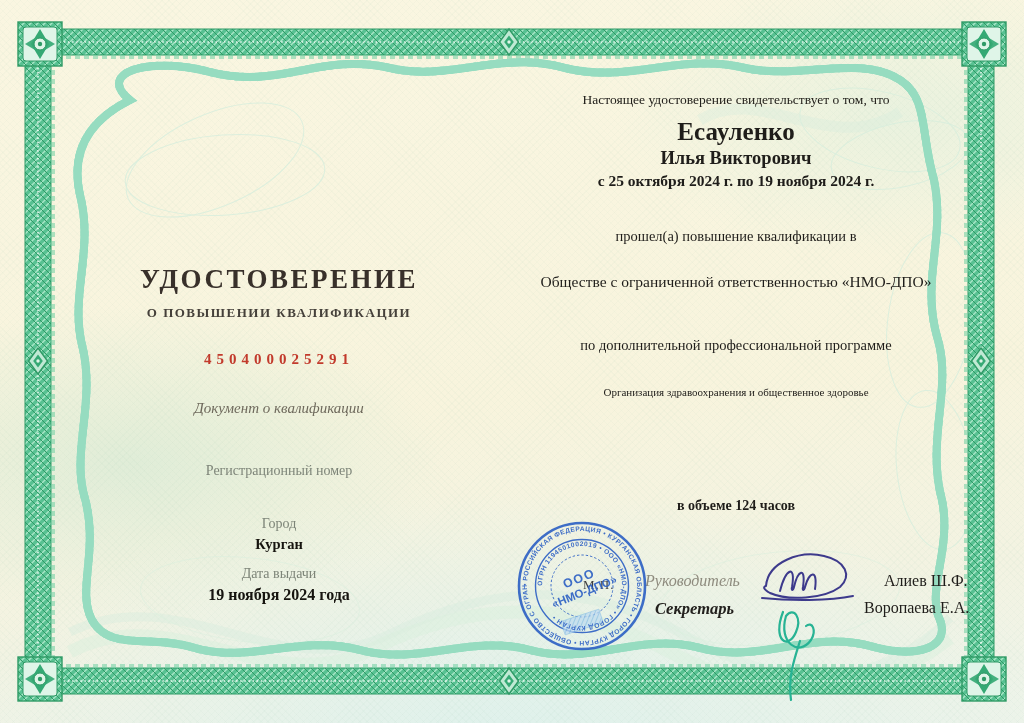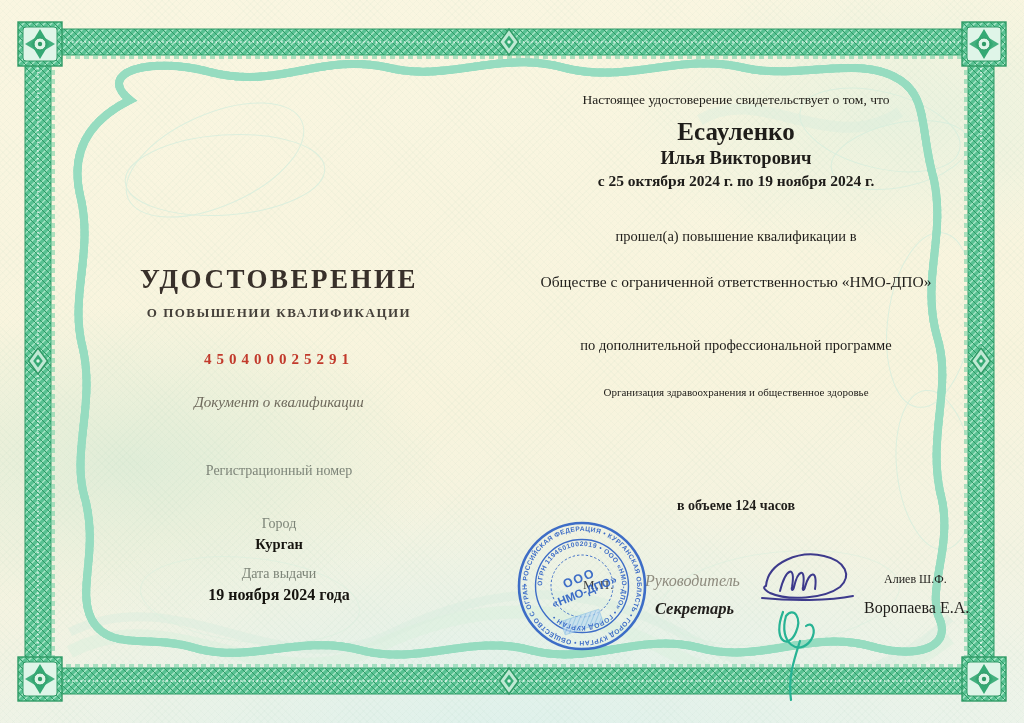--- a/index.html
+++ b/index.html
@@ -18,36 +18,36 @@
       repeating-linear-gradient(45deg, rgba(150,195,170,.05) 0 1px, transparent 1px 5px),
       repeating-linear-gradient(-45deg, rgba(150,195,170,.05) 0 1px, transparent 1px 5px);
   }
   .decor{position:absolute;inset:0;z-index:1;}
   .col-left{position:absolute;left:99px;top:0;width:360px;height:517px;z-index:3;}
   .col-right{position:absolute;left:456px;top:0;width:560px;height:583px;z-index:3;}
   .line{position:absolute;left:0;width:100%;text-align:center;white-space:nowrap;color:#1f1d1a;}
   .title{font-size:27px;font-weight:700;letter-spacing:2.5px;color:#38302a;}
   .subtitle{font-size:13px;font-weight:700;letter-spacing:1.5px;color:#45403a;}
   .blank-num{font-size:15px;font-weight:700;letter-spacing:5px;color:#c23a2c;}
-  .dockind{font-size:15px;font-style:italic;color:#6e695c;}
+  .dockind{font-size:15px;font-style:italic;color:#6e695c;margin-top:6px;}
   .lbl{font-size:14px;color:#7d8478;}
   .val{font-size:14.5px;font-weight:700;color:#16140f;}
   .val-lg{font-size:16px;font-weight:700;color:#16140f;}
   .intro{font-size:13.5px;color:#23211c;}
   .fio{font-size:25px;font-weight:700;}
   .fio2{font-size:18.5px;font-weight:700;}
   .period{font-size:15.5px;font-weight:700;}
   .small{font-size:14.5px;}
   .org{font-size:15.5px;}
   .program{font-size:11px;}
   .volume{font-size:14px;font-weight:700;}
   .mp{position:absolute;left:583px;top:577px;z-index:2;font-size:13px;letter-spacing:1px;color:#3f3f3f;}
   .head-lbl{position:absolute;left:645px;top:572px;font-size:16px;font-style:italic;color:#8e8b7e;z-index:3;}
   .sec-lbl{position:absolute;left:655px;top:599px;font-size:16.5px;font-style:italic;font-weight:700;color:#23211e;z-index:3;}
-  .head-name{position:absolute;left:884px;top:572px;font-size:12px;color:#1f1d1a;z-index:3;}
+  .head-name{position:absolute;left:884px;top:572px;font-size:16px;color:#1f1d1a;z-index:3;}
   .sec-name{position:absolute;left:864px;top:599px;font-size:16px;color:#1f1d1a;z-index:3;}
   .stamp{position:absolute;left:504px;top:508px;z-index:4;opacity:.9;}
   .sigs{position:absolute;inset:0;z-index:5;pointer-events:none;}
 </style>
 </head>
 <body>
 
 <div class="page">
 
   <svg class="decor" width="1024" height="723" viewBox="0 0 1024 723">

